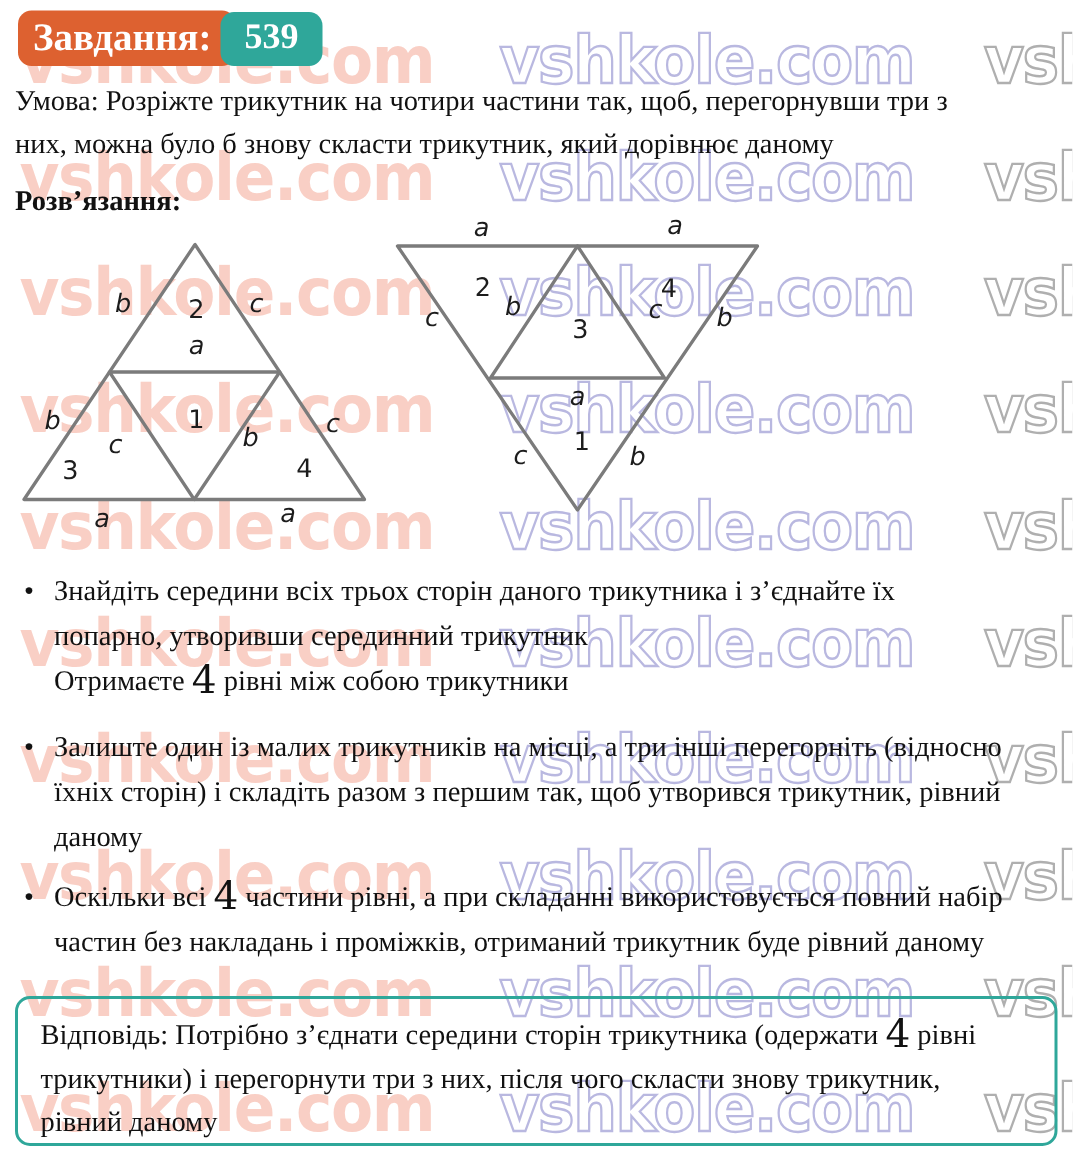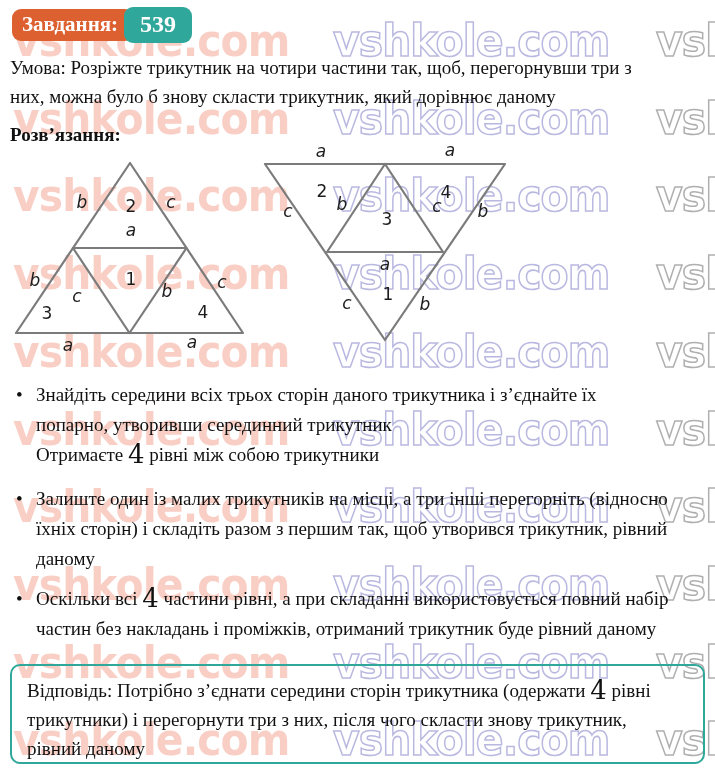--- a/index.html
+++ b/index.html
@@ -12,21 +12,21 @@
       font-size:44px;letter-spacing:-1px;line-height:1;white-space:nowrap;
       transform:scaleX(.93);transform-origin:0 50%;}
   .wm-pink{color:rgba(241,140,116,.42);}
   .wm-blue{color:transparent;-webkit-text-stroke:1.6px rgba(128,126,198,.55);}
   .wm-gray{color:transparent;-webkit-text-stroke:1.6px rgba(110,110,110,.55);}
 
   
   .content{position:absolute;inset:0;z-index:1;}
 
   .badge-row{position:absolute;top:7px;left:12px;display:flex;align-items:center;}
-  .task-badge{background:#dd6130;color:#fff;font-weight:bold;font-size:21px;
+  .task-badge{background:#dd6130;color:#fff;font-weight:bold;font-size:26px;
               padding:3px 16px 4px 10px;border-radius:9px;}
   .num-badge{background:#2fa79a;color:#fff;font-weight:bold;font-size:24px;
              padding:4px 16px 5px;border-radius:9px;margin-left:-10px;}
 
   .para{position:absolute;left:10px;font-size:19px;line-height:29px;white-space:nowrap;}
   .line{white-space:nowrap;}
   b.lab{font-weight:normal;}
 
   .bullet{position:absolute;left:10px;padding-left:26px;font-size:19px;line-height:30px;}
   .bullet .dot{position:absolute;left:6px;top:0;}

